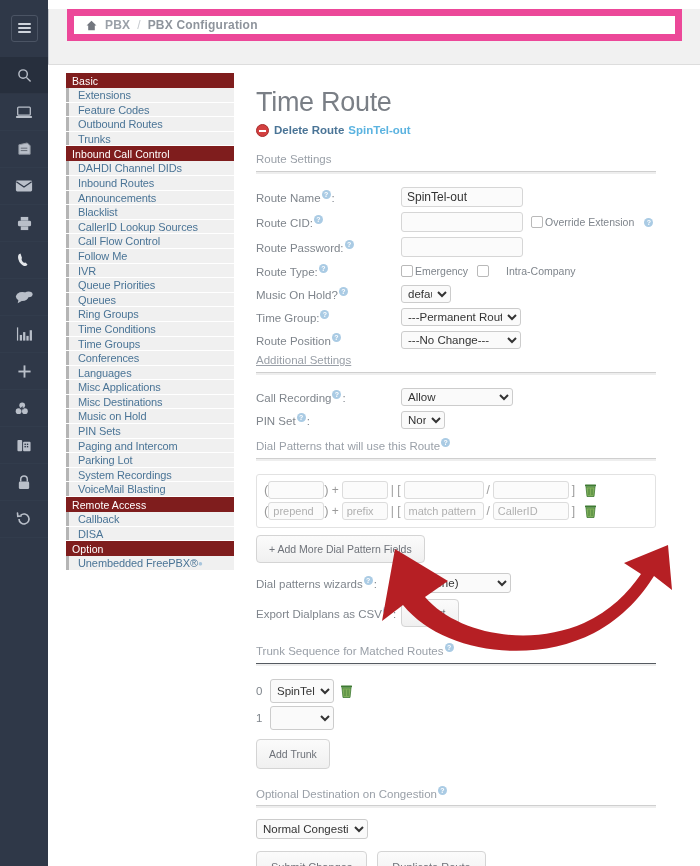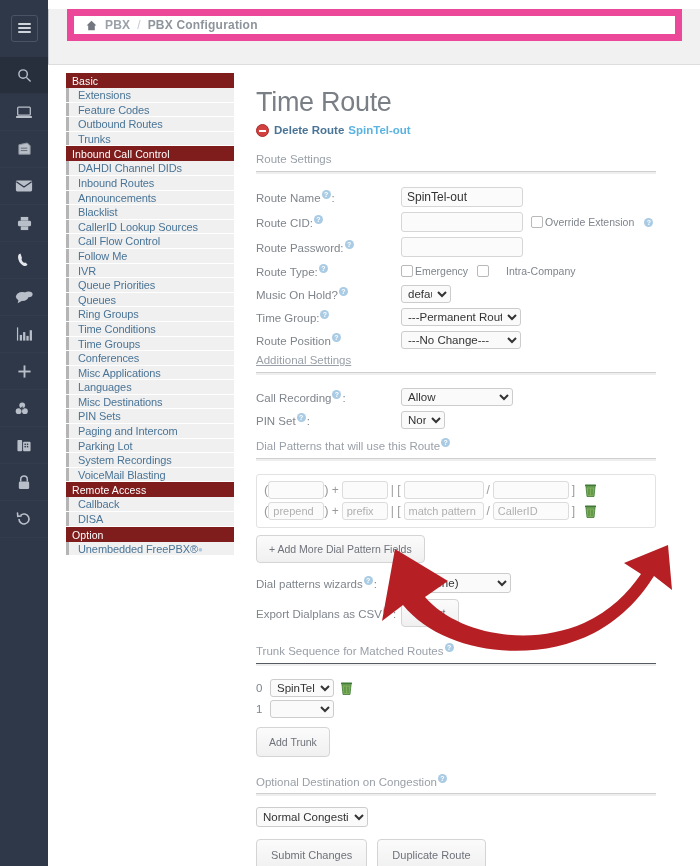--- a/index.html
+++ b/index.html
@@ -196,21 +196,21 @@
     color: #333;
     font-family: "Liberation Sans", sans-serif;
     padding: 0 2px;
   }
   select.sel.w-moh { width: 50px; }
   select.sel.w-tg  { width: 120px; }
   select.sel.w-rp  { width: 120px; }
   select.sel.w-cr  { width: 112px; }
   select.sel.w-pin { width: 44px; }
   select.sel.w-wiz { width: 110px; height: 20px; }
-  select.sel.w-trunk { width: 64px; height: 18px; }
+  select.sel.w-trunk { width: 64px; height: 24px; }
   select.sel.w-cong  { width: 112px; height: 20px; }
 
   .cbox {
     width: 12px; height: 12px;
     border: 1px solid #b9b9b9;
     background: #ffffff; border-radius: 2px;
     display: inline-block; vertical-align: middle;
     cursor: pointer;
   }
   .cb-label { font-size: 10.5px; color: #7f858c; margin-right: 9px; }
@@ -484,27 +484,30 @@
           <a>Time Conditions</a>
         </div>
       <div class="menu-item">
           <a>Time Groups</a>
         </div>
 
       <div class="menu-item">
           <a>Conferences</a>
         </div>
       <div class="menu-item">
+          <a>Languages</a>
+        </div>
+      <div class="menu-item">
           <a>Misc Applications</a>
         </div>
       <div class="menu-item">
-          <a>Languages</a>
-        </div>
-      <div class="menu-item">
           <a>Misc Destinations</a>
+        </div>
+      <div class="menu-item">
+          <a>Music on Hold</a>
         </div>
       <div class="menu-item">
           <a>PIN Sets</a>
         </div>
       <div class="menu-item">
           <a>Paging and Intercom</a>
         </div>
       <div class="menu-item">
           <a>Parking Lot</a>
         </div>

